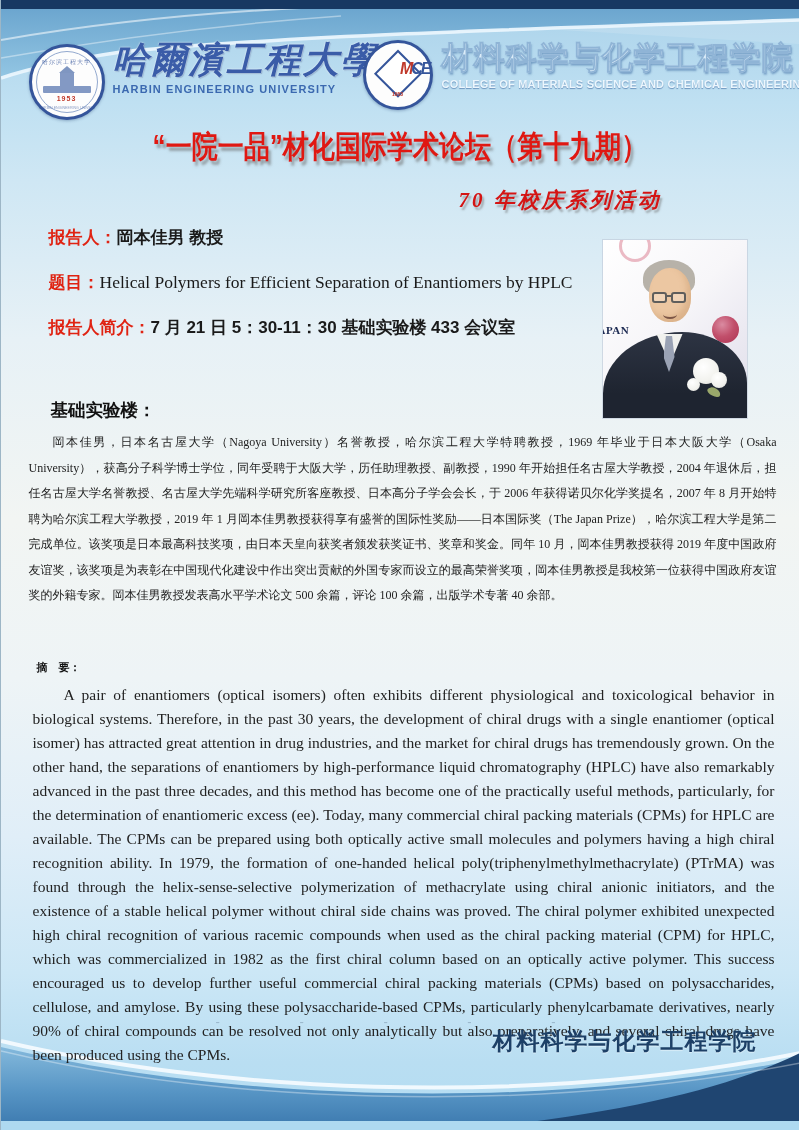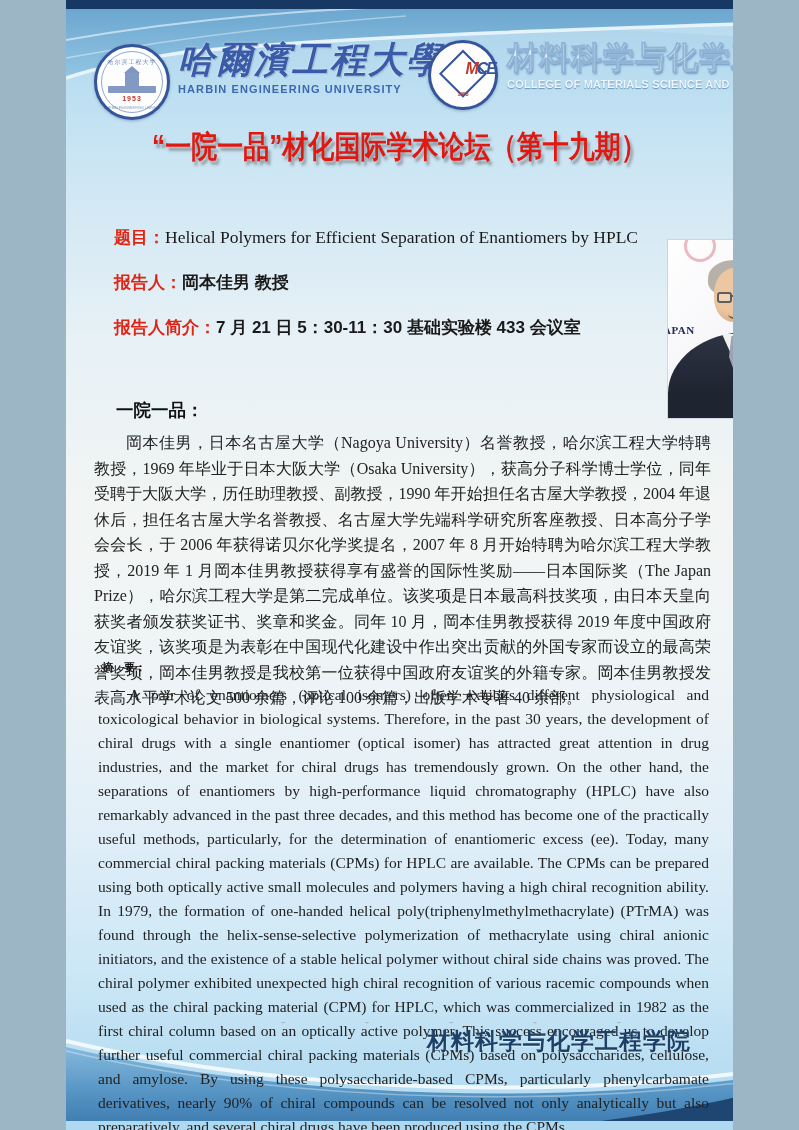--- a/index.html
+++ b/index.html
@@ -1,17 +1,17 @@
 <!DOCTYPE html>
 <html><head>
 <meta charset="utf-8">
 <style>
   html,body{margin:0;padding:0;background:#9db6c6;}
   .poster{
-    position:relative;width:667px;height:1130px;margin:0 auto;overflow:hidden;
+    position:relative;width:798px;height:1130px;margin:0 auto;overflow:hidden;
     font-family:"Liberation Sans",sans-serif;
     background:linear-gradient(180deg,#aad2ea 0%,#bfe0f2 9%,#cfe7f4 16%,#e7f1f6 30%,
       #f2f5f3 46%,#eef4f6 60%,#e0eef8 74%,#cce7f6 86%,#b9def2 94%,#b3dcf2 100%);
   }
   
   .topbar{position:absolute;left:0;top:0;width:100%;height:9px;background:#173862;z-index:5;}
   .hdr-decor{position:absolute;left:0;top:0;z-index:1;}
   
   .logo{position:absolute;border-radius:50%;background:#fdfdfd;box-sizing:border-box;z-index:3;}
   .heu-logo{left:28px;top:44px;width:76px;height:76px;border:3px solid #35559b;box-shadow:0 1px 3px rgba(30,60,110,.35);}
@@ -67,21 +67,21 @@
   .ph-shirt{position:absolute;left:54px;top:94px;width:26px;height:30px;background:#f1f1ee;clip-path:polygon(0 0,100% 0,52% 100%);}
   .ph-tie{position:absolute;left:61px;top:96px;width:11px;height:36px;background:#9aa2b4;clip-path:polygon(22% 0,78% 0,100% 58%,50% 100%,0 58%);}
   .ph-petal{position:absolute;border-radius:50%;background:radial-gradient(circle at 40% 35%,#ffffff 0%,#f2f2ee 60%,#d8d8d2 100%);}
   .ph-p1{left:90px;top:118px;width:26px;height:26px;}
   .ph-p2{left:108px;top:132px;width:16px;height:16px;}
   .ph-p3{left:84px;top:138px;width:13px;height:13px;}
   .ph-leaf{position:absolute;left:104px;top:148px;width:14px;height:8px;background:#9aa86b;border-radius:50% 50% 50% 50%/60% 60% 40% 40%;transform:rotate(28deg);}
   
   .bio{position:absolute;left:28px;right:22px;top:398px;z-index:2;color:#222;}
   .bio h2{margin:0 0 8px 22px;font-family:"Liberation Serif",serif;font-size:17.5px;font-weight:bold;color:#111;}
-  .bio p{margin:0;font-family:"Liberation Serif",serif;font-size:16px;line-height:25.5px;text-align:justify;text-indent:2em;}
+  .bio p{margin:0;font-family:"Liberation Serif",serif;font-size:12px;line-height:25.5px;text-align:justify;text-indent:2em;}
   .abstract{position:absolute;left:28px;right:20px;top:660px;z-index:2;color:#222;}
   .abstract h2{margin:0 0 8px 8px;font-family:"Liberation Serif",serif;font-size:11px;font-weight:bold;color:#111;}
   .abstract p{margin:4px;font-family:"Liberation Serif",serif;font-size:15.5px;line-height:24px;text-align:justify;text-indent:2em;}
   
   .dashes{position:absolute;left:215px;top:1014px;width:570px;z-index:2;font-size:13px;color:rgba(80,100,125,.35);letter-spacing:38px;white-space:nowrap;overflow:hidden;}
   .footer-college{position:absolute;right:42px;top:1026px;z-index:4;font-size:23px;font-weight:900;color:#1d4067;letter-spacing:1px;text-shadow:0 1px 1px rgba(255,255,255,.5);}
   .ftr-decor{position:absolute;left:0;bottom:0;z-index:1;}
 </style>
 </head>
 <body>
@@ -126,27 +126,28 @@
     <div class="mce-letters"><span class="mce-m">M</span><span class="mce-ce">CE</span></div>
     <div class="mce-year">1953</div>
   </div>
 
   <div class="col-names">
     <div class="col-cn">材料科学与化学工程学院</div>
     <div class="col-en">COLLEGE OF MATERIALS SCIENCE AND CHEMICAL ENGINEERING</div>
   </div>
 
   <h1 class="title">“一院一品”材化国际学术论坛（第十九期）</h1>
+  <div class="subtitle">70 年校庆系列活动</div>
 
   <section class="info">
     <div class="row">
+      <span class="lbl">报告人：</span><span class="val">岡本佳男  教授</span>
+    </div>
+    <div class="row">
       <span class="lbl">题目：</span><span class="val latin">Helical Polymers for Efficient Separation of Enantiomers by HPLC</span>
-    </div>
-    <div class="row">
-      <span class="lbl">报告人：</span><span class="val">岡本佳男  教授</span>
     </div>
     <div class="row">
       <span class="lbl">报告人简介：</span><span class="val">7 月 21 日 5：30-11：30  基础实验楼 433 会议室</span>
     </div>
   </section>
 
   <figure class="photo">
     <div class="ph-redring"></div>
     <div class="ph-apan">APAN</div>
     <div class="ph-jpcircle"></div>
@@ -160,21 +161,21 @@
       <div class="ph-bridge"></div>
       <div class="ph-smile"></div>
     </div>
     <div class="ph-petal ph-p1"></div>
     <div class="ph-petal ph-p2"></div>
     <div class="ph-petal ph-p3"></div>
     <div class="ph-leaf"></div>
   </figure>
 
   <section class="bio">
-    <h2>一院一品：</h2>
+    <h2>基础实验楼：</h2>
     <p>岡本佳男，日本名古屋大学（Nagoya University）名誉教授，哈尔滨工程大学特聘教授，1969 年毕业于日本大阪大学（Osaka University），获高分子科学博士学位，同年受聘于大阪大学，历任助理教授、副教授，1990 年开始担任名古屋大学教授，2004 年退休后，担任名古屋大学名誉教授、名古屋大学先端科学研究所客座教授、日本高分子学会会长，于 2006 年获得诺贝尔化学奖提名，2007 年 8 月开始特聘为哈尔滨工程大学教授，2019 年 1 月岡本佳男教授获得享有盛誉的国际性奖励——日本国际奖（The Japan Prize），哈尔滨工程大学是第二完成单位。该奖项是日本最高科技奖项，由日本天皇向获奖者颁发获奖证书、奖章和奖金。同年 10 月，岡本佳男教授获得 2019 年度中国政府友谊奖，该奖项是为表彰在中国现代化建设中作出突出贡献的外国专家而设立的最高荣誉奖项，岡本佳男教授是我校第一位获得中国政府友谊奖的外籍专家。岡本佳男教授发表高水平学术论文 500 余篇，评论 100 余篇，出版学术专著 40 余部。</p>
   </section>
 
   <section class="abstract">
     <h2>摘　要：</h2>
     <p>A pair of enantiomers (optical isomers) often exhibits different physiological and toxicological behavior in biological systems. Therefore, in the past 30 years, the development of chiral drugs with a single enantiomer (optical isomer) has attracted great attention in drug industries, and the market for chiral drugs has tremendously grown. On the other hand, the separations of enantiomers by high-performance liquid chromatography (HPLC) have also remarkably advanced in the past three decades, and this method has become one of the practically useful methods, particularly, for the determination of enantiomeric excess (ee). Today, many commercial chiral packing materials (CPMs) for HPLC are available. The CPMs can be prepared using both optically active small molecules and polymers having a high chiral recognition ability. In 1979, the formation of one-handed helical poly(triphenylmethylmethacrylate) (PTrMA) was found through the helix-sense-selective polymerization of methacrylate using chiral anionic initiators, and the existence of a stable helical polymer without chiral side chains was proved. The chiral polymer exhibited unexpected high chiral recognition of various racemic compounds when used as the chiral packing material (CPM) for HPLC, which was commercialized in 1982 as the first chiral column based on an optically active polymer. This success encouraged us to develop further useful commercial chiral packing materials (CPMs) based on polysaccharides, cellulose, and amylose. By using these polysaccharide-based CPMs, particularly phenylcarbamate derivatives, nearly 90% of chiral compounds can be resolved not only analytically but also preparatively, and several chiral drugs have been produced using the CPMs.</p>
   </section>
 
   <div class="dashes">- - - - -</div>
   <div class="footer-college">材料科学与化学工程学院</div>

